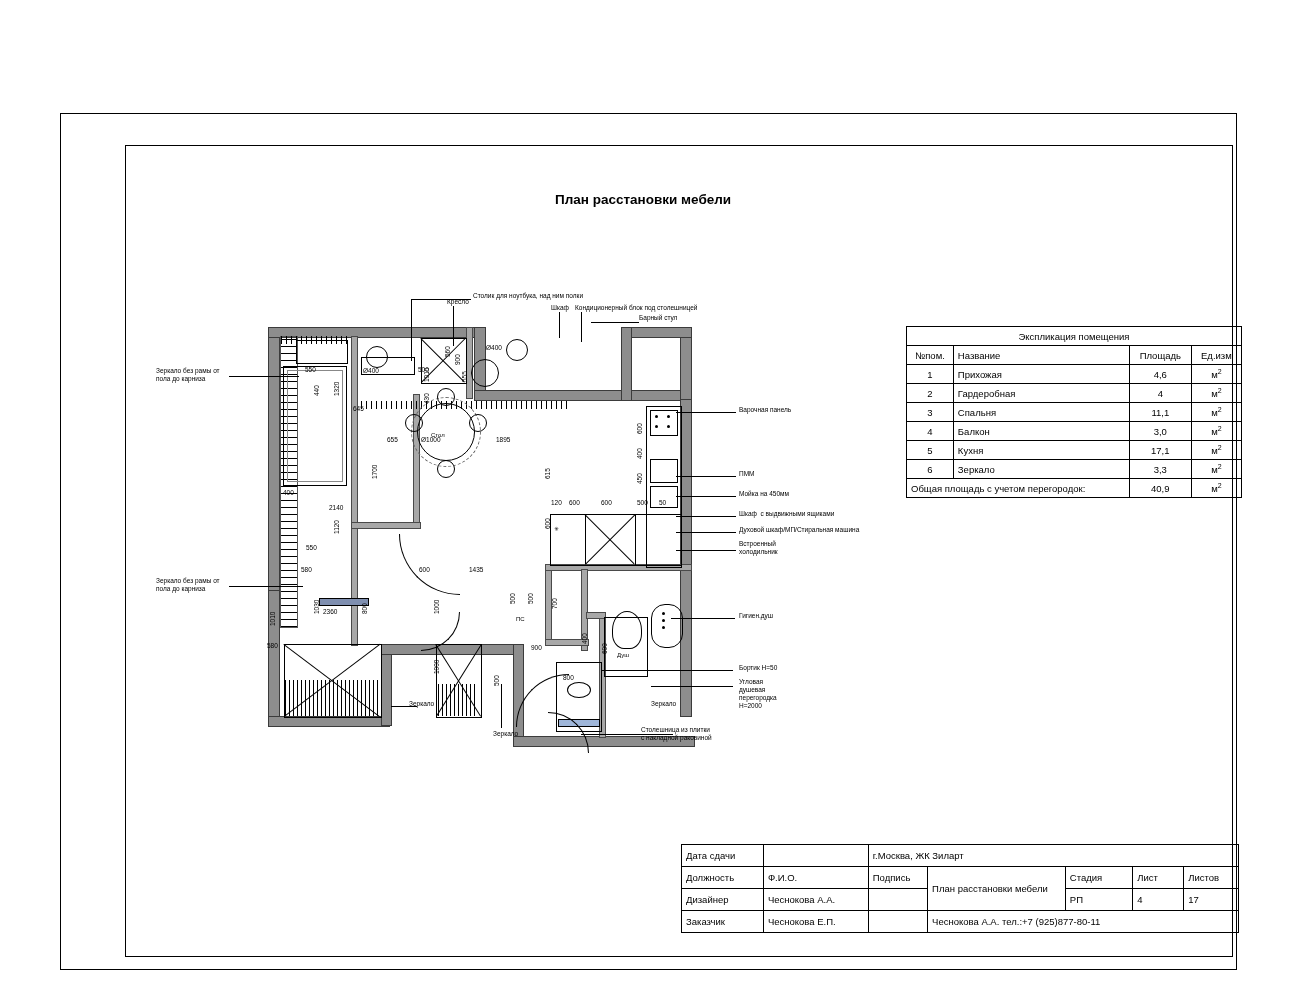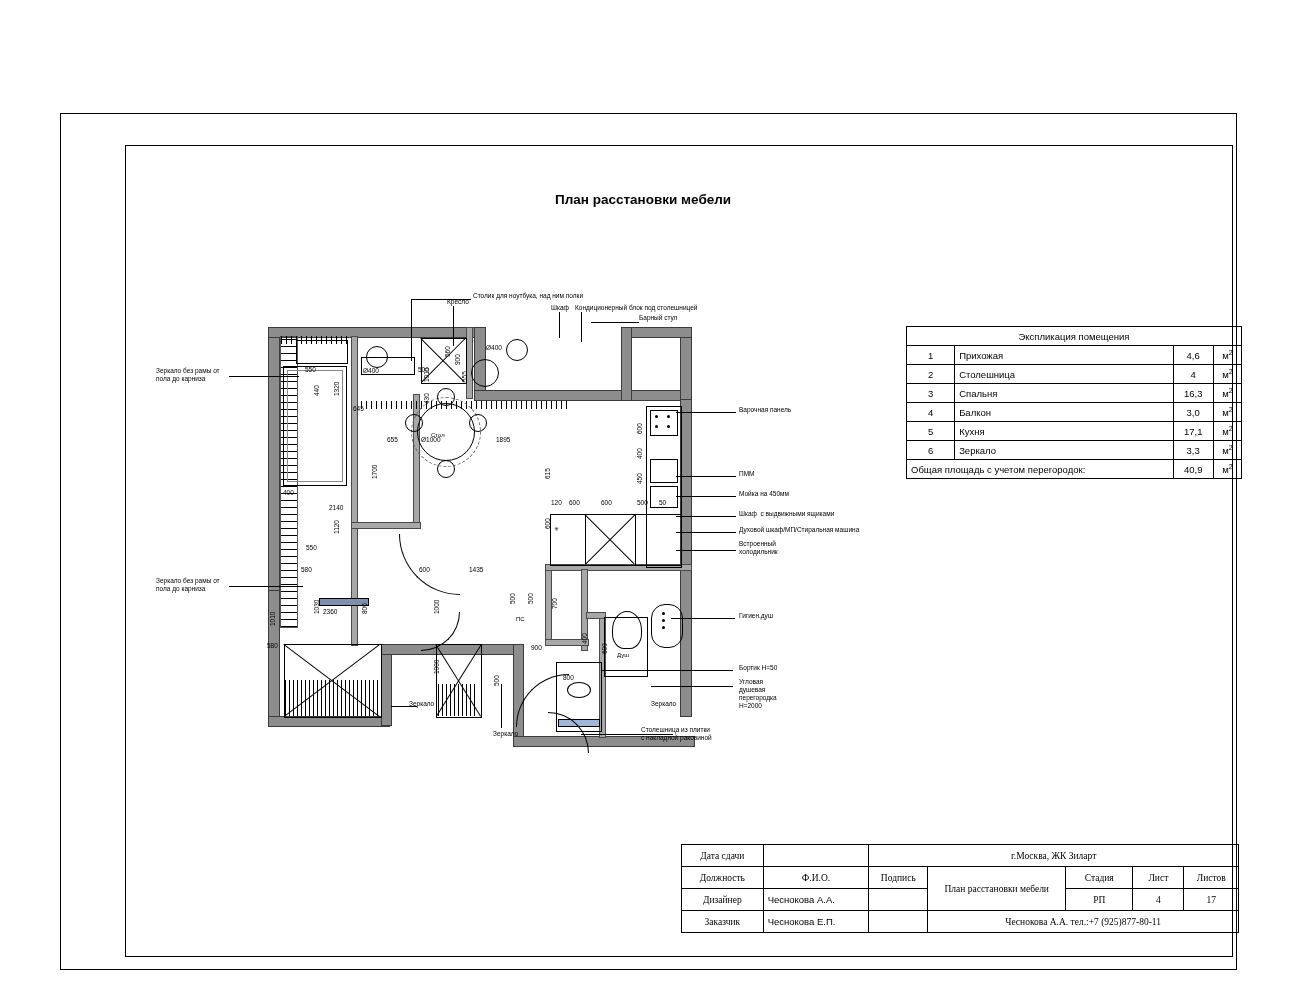--- a/index.html
+++ b/index.html
@@ -20,21 +20,21 @@
   .thin{position:absolute;border:1px solid #000;}
   .thin2{position:absolute;border:1px solid #555;}
   
   table{border-collapse:collapse;}
   #expl{position:absolute;left:845px;top:212px;width:336px;font-size:9.5px;}
   #expl td,#expl th{border:1px solid #000;padding:1px 4px;height:16px;font-weight:normal;}
   #expl .c{text-align:center;}
   #expl .hd{text-align:center;margin-top:8px;}
   #stamp{position:absolute;left:620px;top:730px;width:558px;font-size:9.5px;}
   #stamp td{border:1px solid #000;padding:1px 4px;height:19px;}
-  #stamp .c{text-align:center;font-family:Liberation Serif, serif;}
+  #stamp .c{text-align:left;}
   sup{font-size:7px;}
   .leader{position:absolute;background:#000;height:1px;}
   .dot{position:absolute;width:3px;height:3px;border-radius:50%;background:#000;}
   .rot{transform-origin:0 0;}
 </style>
 </head>
 <body>
 
 <div id="page">
   <div id="sheet">
@@ -262,35 +262,41 @@
     <div class="t lbl" style="left:432px;top:616px;">Зеркало</div>
 
     <div class="t lbl" style="left:590px;top:586px;">Зеркало</div>
 
     <table id="expl">
       <tbody>
           <tr>
             <td class="hd" colspan="4">Экспликация помещения</td>
           </tr>
       <tr>
+        <td class="c" style="width:40px">№пом.</td>
+        <td style="width:196px">Название</td>
+        <td class="c" style="width:56px">Площадь</td>
+        <td class="c" style="width:44px">Ед.изм</td>
+      </tr>
+      <tr>
         <td class="c">1</td>
         <td>Прихожая</td>
         <td class="c">4,6</td>
         <td class="c"><span>м</span><sup>2</sup></td>
       </tr>
       <tr>
         <td class="c">2</td>
-        <td>Столешница</td>
+        <td>Гардеробная</td>
         <td class="c">4</td>
         <td class="c"><span>м</span><sup>2</sup></td>
       </tr>
       <tr>
         <td class="c">3</td>
         <td>Спальня</td>
-        <td class="c">16,3</td>
+        <td class="c">11,1</td>
         <td class="c"><span>м</span><sup>2</sup></td>
       </tr>
       <tr>
         <td class="c">4</td>
         <td>Балкон</td>
         <td class="c">3,0</td>
         <td class="c"><span>м</span><sup>2</sup></td>
       </tr>
       <tr>
         <td class="c">5</td>

